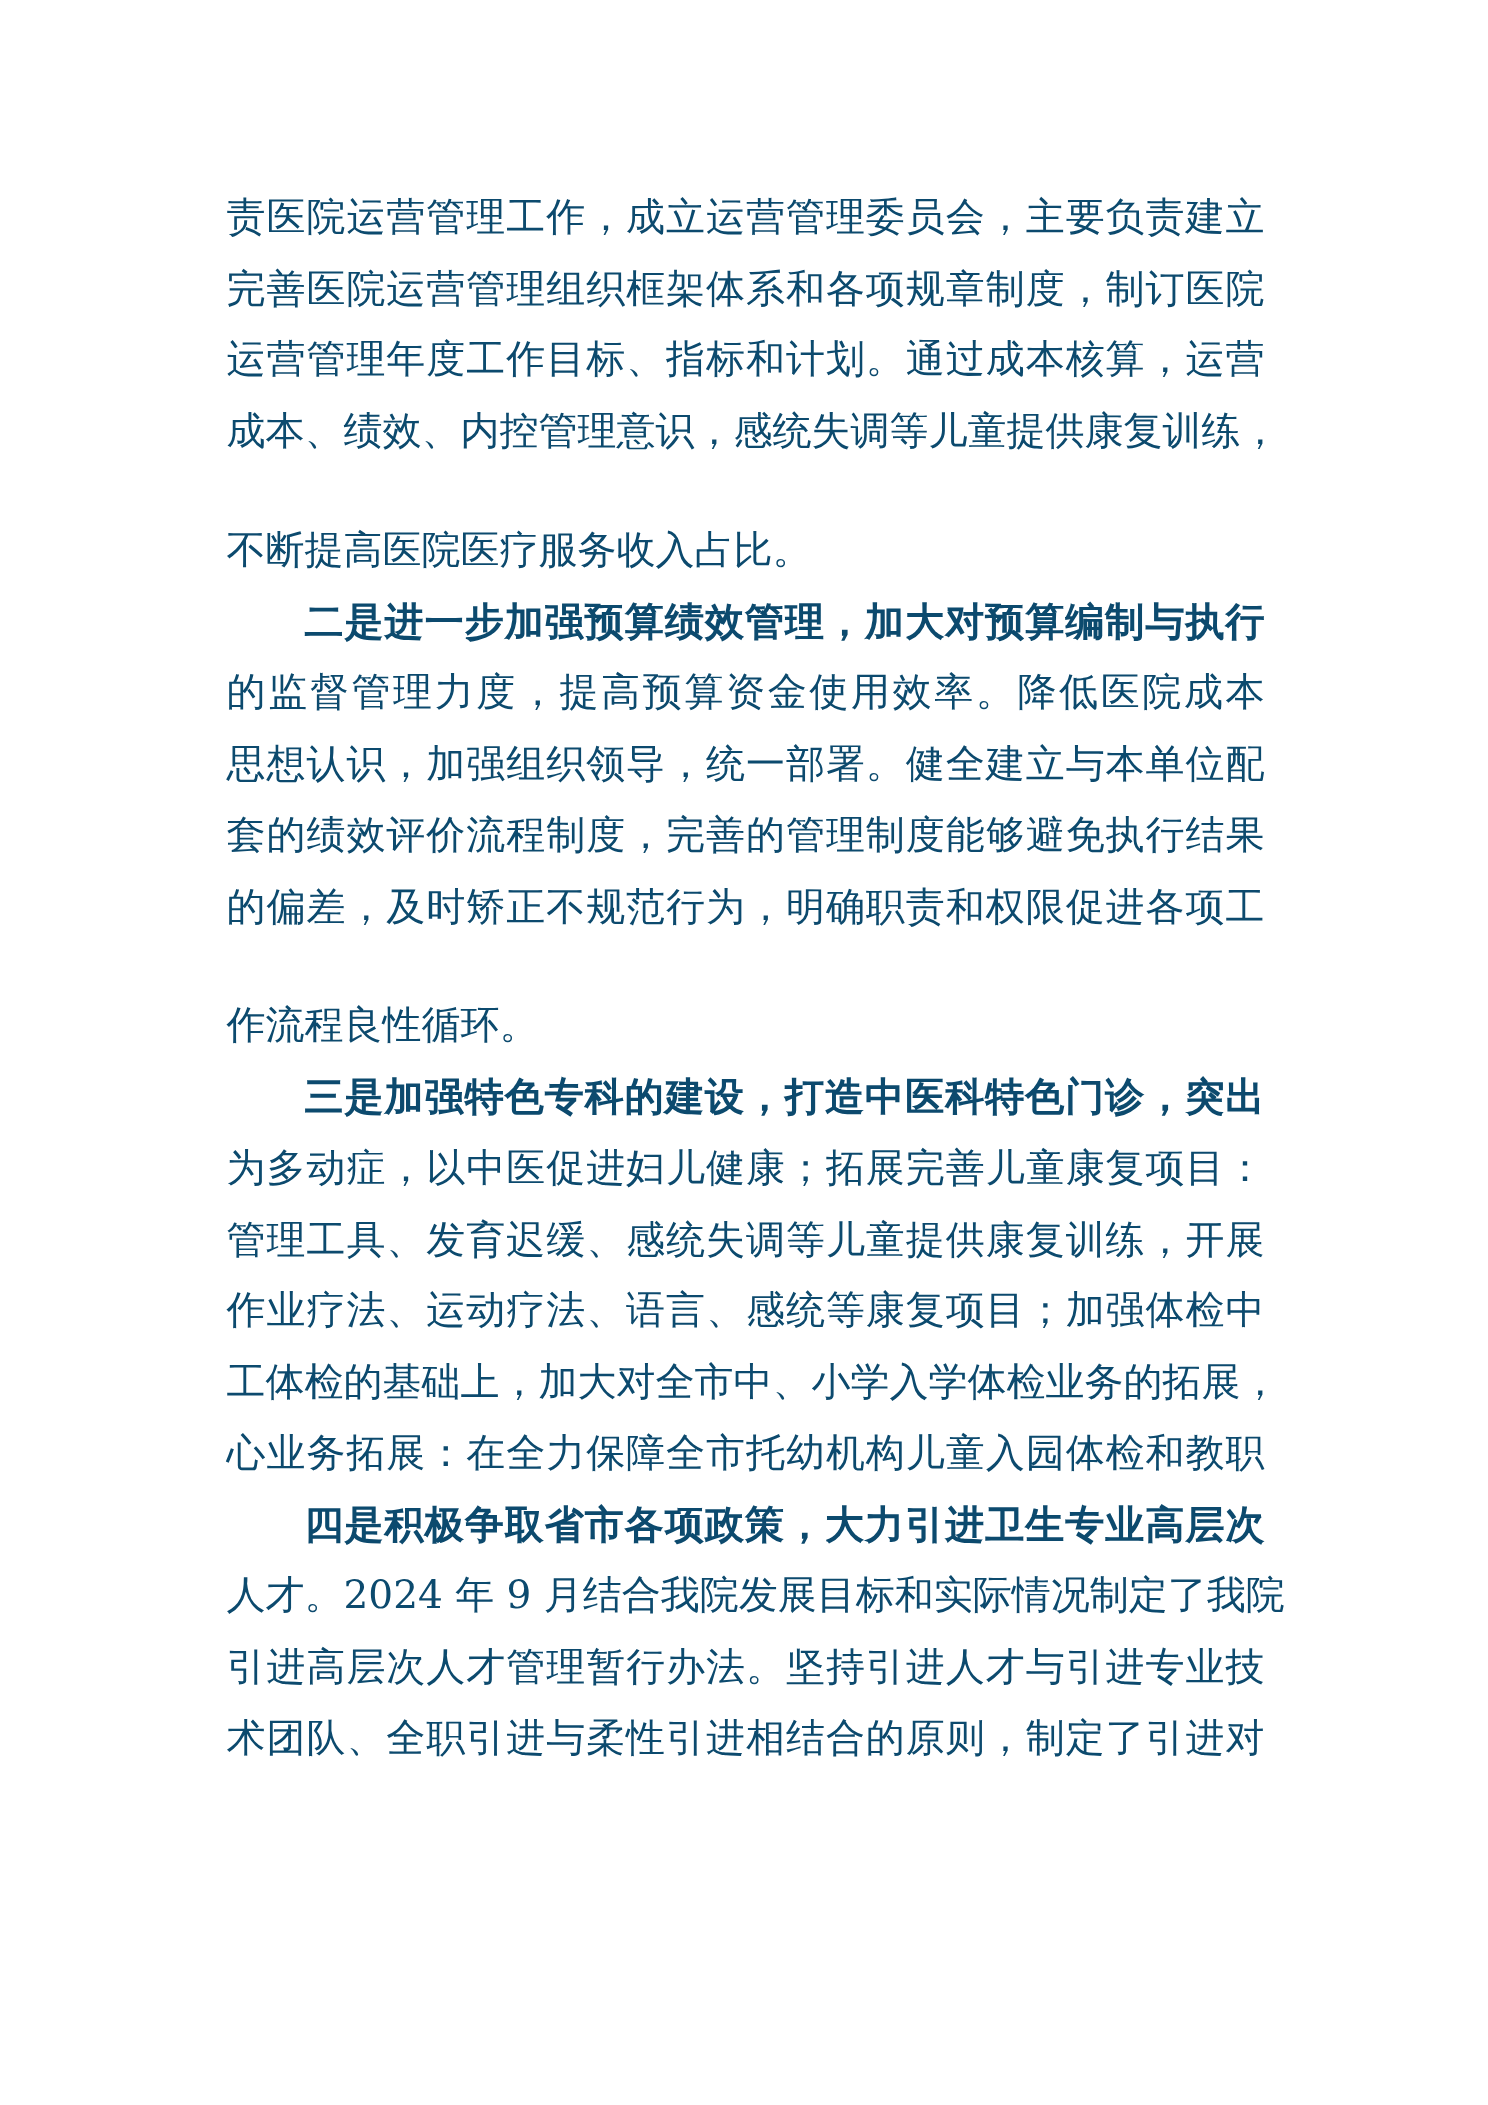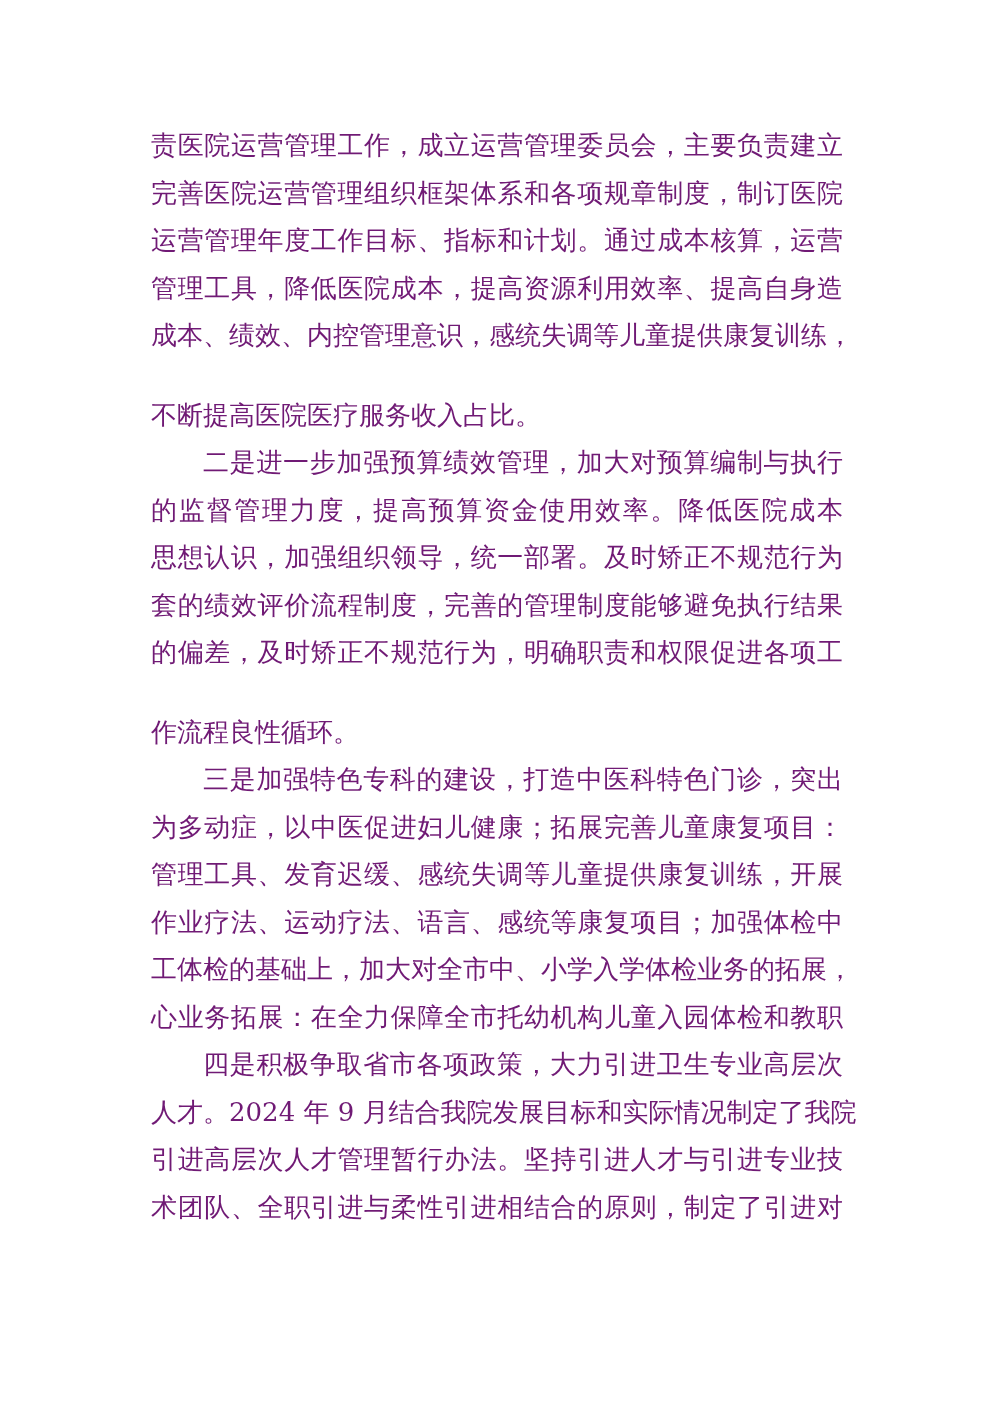--- a/index.html
+++ b/index.html
@@ -12,60 +12,60 @@
     width: 992px;
     height: 1403px;
     background: #ffffff;
     overflow: hidden;
   }
   .text-block {
     position: absolute;
     left: 151px;
     top: 122px;
     width: 692px;
-    color: #701a75;
+    color: #0c4a6e;
     font-family: "DejaVu Serif", "Liberation Serif", serif;
     font-size: 26px;
     font-weight: normal;
   }
   .line {
     margin: 0;
     padding: 0;
     height: 47.5px;
     line-height: 47.5px;
     white-space: nowrap;
     text-align: justify;
     text-align-last: justify;
     text-justify: inter-character;
   }
   .line.para-start {
     text-indent: 2em;
+    font-weight: bold;
   }
   .line.para-end {
     text-align: left;
     text-align-last: left;
     margin-top: 32px;
   }
 </style>
 </head>
 <body>
 
 <div class="page">
   <div class="text-block">
 
     <p class="line">责医院运营管理工作，成立运营管理委员会，主要负责建立</p>
     <p class="line">完善医院运营管理组织框架体系和各项规章制度，制订医院</p>
     <p class="line">运营管理年度工作目标、指标和计划。通过成本核算，运营</p>
-    <p class="line">管理工具，降低医院成本，提高资源利用效率、提高自身造</p>
     <p class="line">成本、绩效、内控管理意识，感统失调等儿童提供康复训练，</p>
     <p class="line para-end">不断提高医院医疗服务收入占比。</p>
 
     <p class="line para-start">二是进一步加强预算绩效管理，加大对预算编制与执行</p>
     <p class="line">的监督管理力度，提高预算资金使用效率。降低医院成本</p>
-    <p class="line">思想认识，加强组织领导，统一部署。及时矫正不规范行为</p>
+    <p class="line">思想认识，加强组织领导，统一部署。健全建立与本单位配</p>
     <p class="line">套的绩效评价流程制度，完善的管理制度能够避免执行结果</p>
     <p class="line">的偏差，及时矫正不规范行为，明确职责和权限促进各项工</p>
     <p class="line para-end">作流程良性循环。</p>
 
     <p class="line para-start">三是加强特色专科的建设，打造中医科特色门诊，突出</p>
     <p class="line">为多动症，以中医促进妇儿健康；拓展完善儿童康复项目：</p>
     <p class="line">管理工具、发育迟缓、感统失调等儿童提供康复训练，开展</p>
     <p class="line">作业疗法、运动疗法、语言、感统等康复项目；加强体检中</p>
     <p class="line">工体检的基础上，加大对全市中、小学入学体检业务的拓展，</p>
     <p class="line">心业务拓展：在全力保障全市托幼机构儿童入园体检和教职</p>

